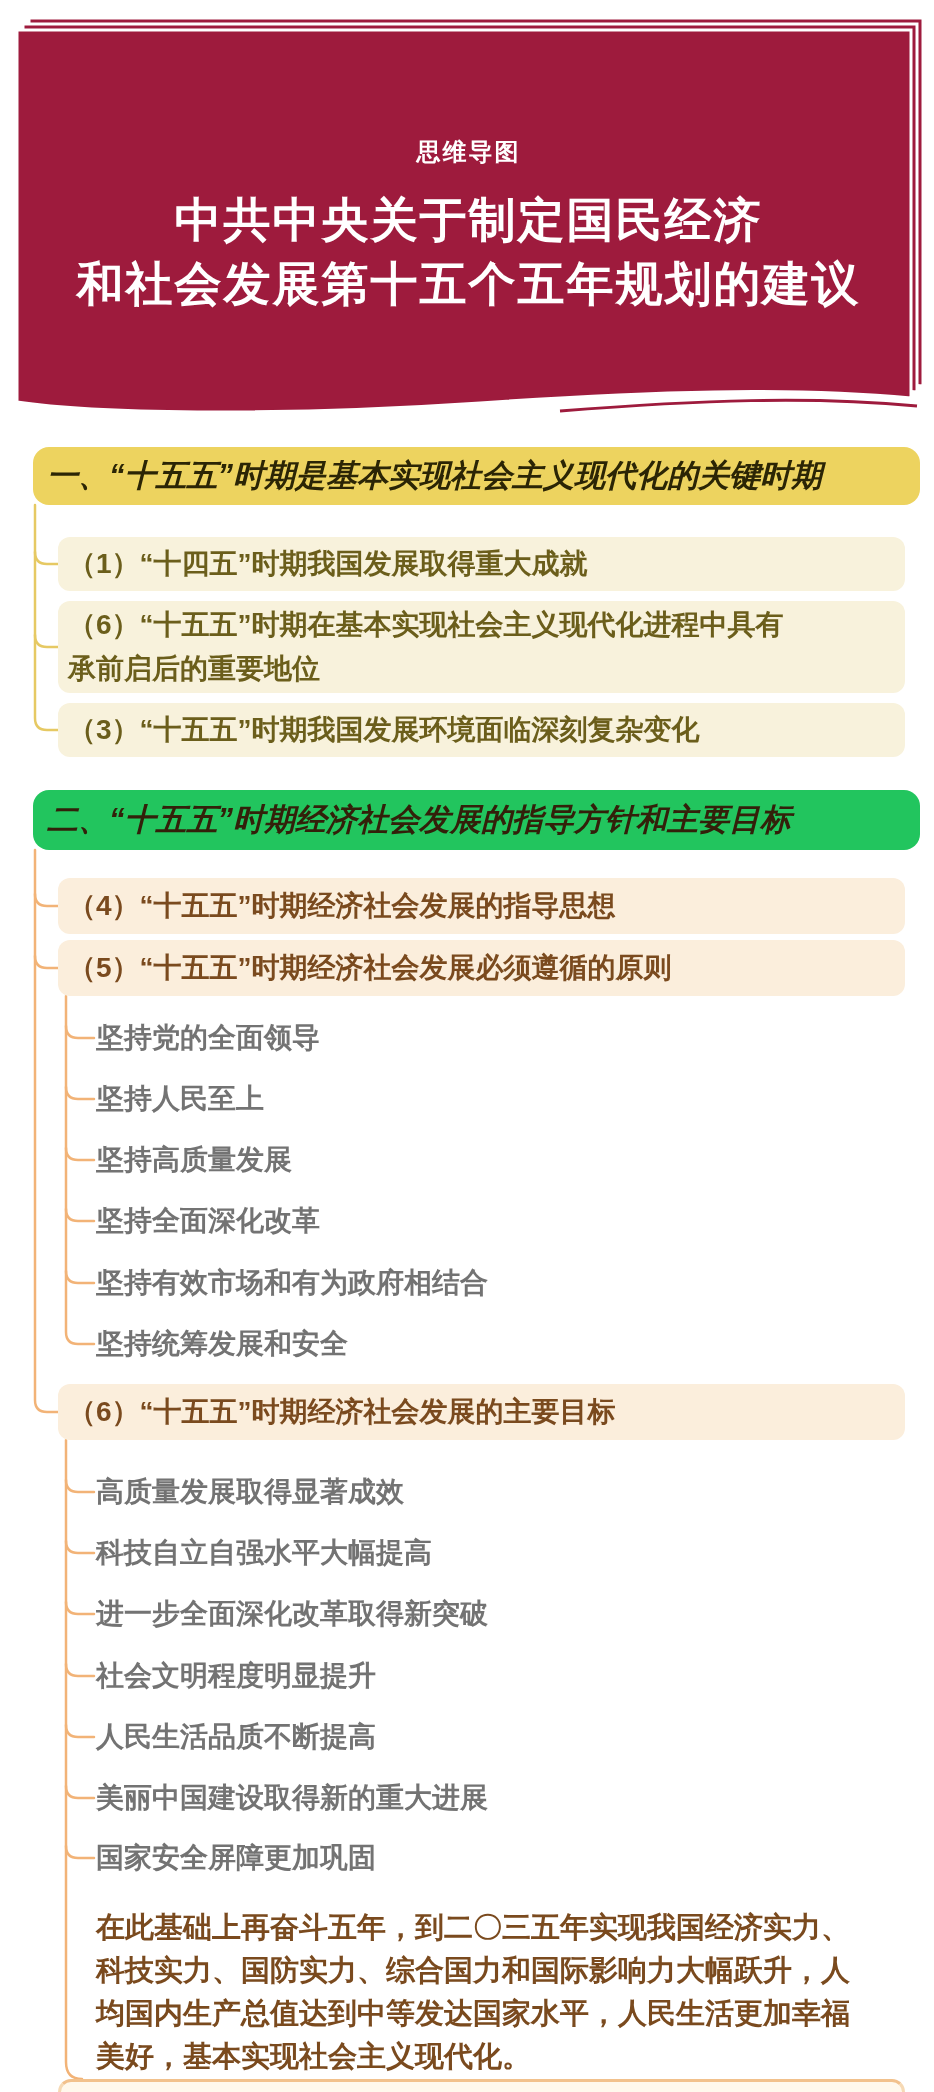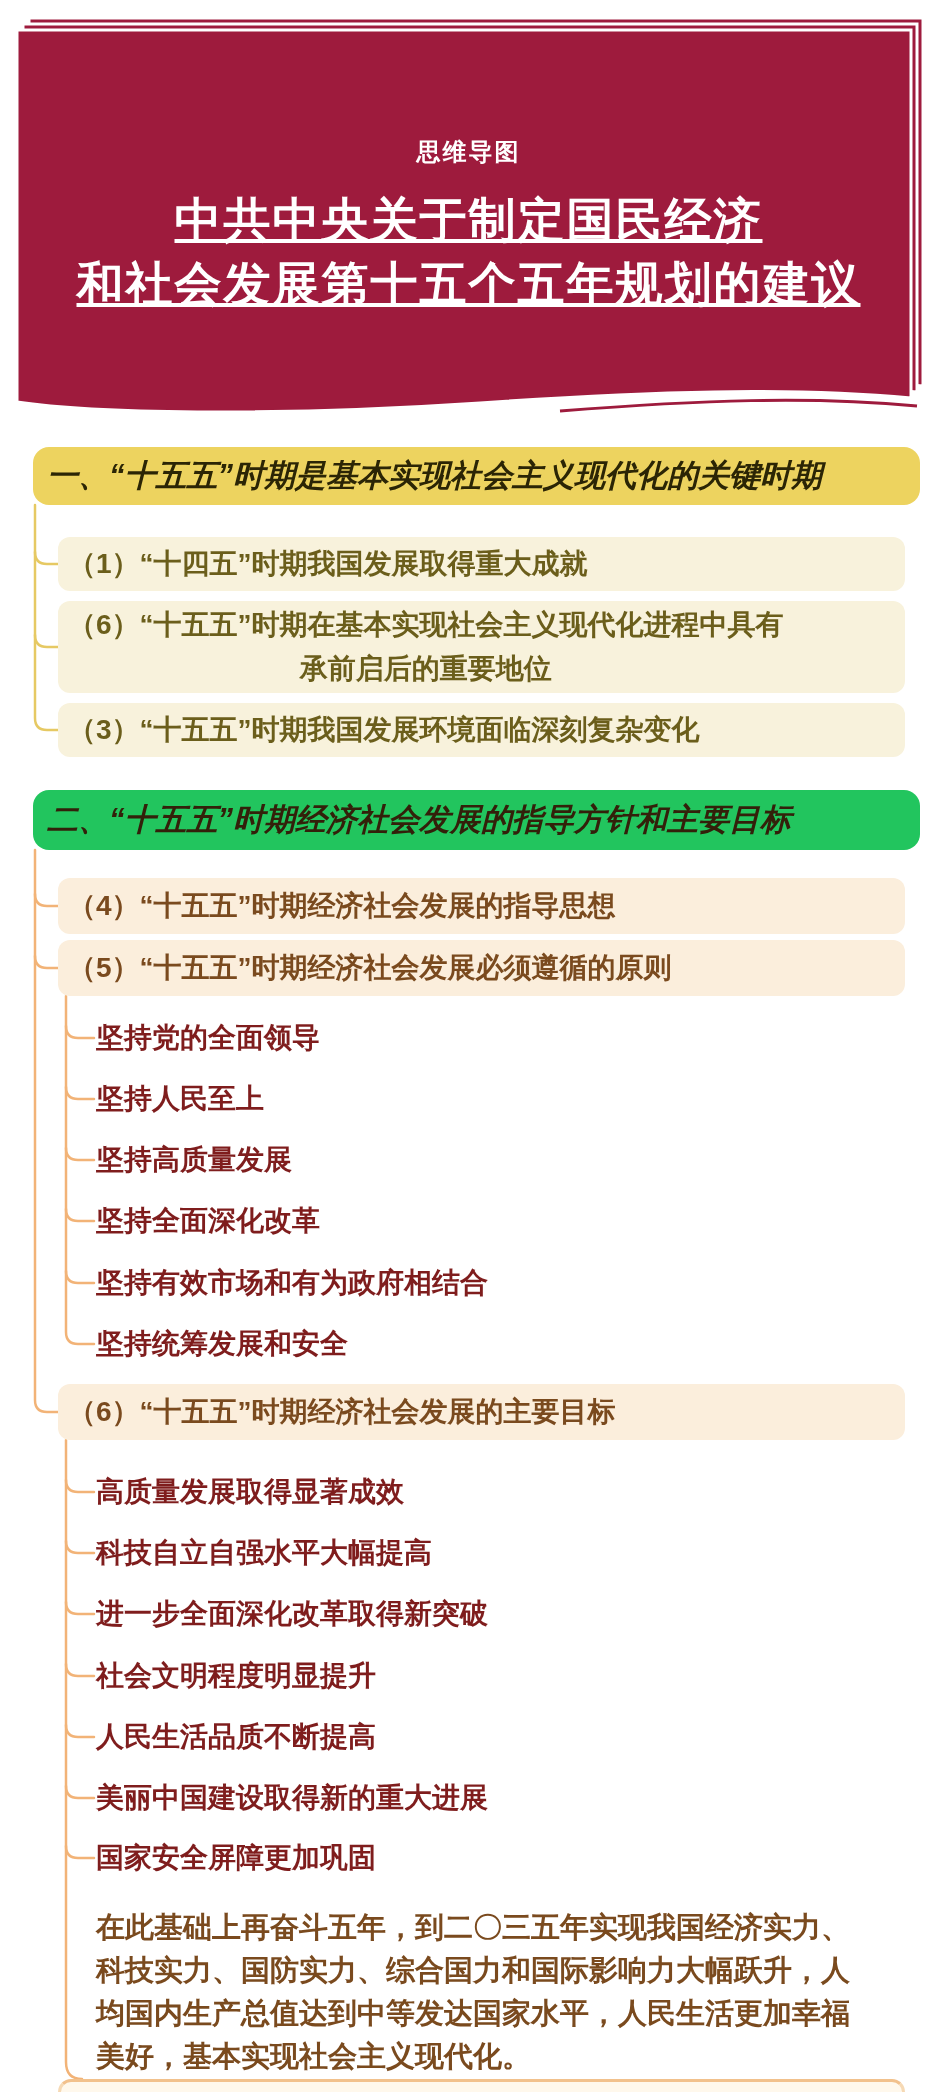--- a/index.html
+++ b/index.html
@@ -13,21 +13,21 @@
     border-radius:28px;
   }
   
   #card-svg{position:absolute;left:0;top:0;}
   .card-kicker{
     position:absolute;left:17px;top:136px;width:903px;
     text-align:center;color:#ffffff;font-size:24px;letter-spacing:2px;
   }
   .card-title{
     position:absolute;left:17px;top:188px;width:903px;
-    text-align:center;color:#ffffff;font-size:47px;line-height:64px;letter-spacing:2px;text-decoration:underline;
+    text-align:center;color:#ffffff;font-size:47px;line-height:64px;letter-spacing:2px;
   }
   
   #connector-svg{position:absolute;left:0;top:0;pointer-events:none;}
   
   .sec-header{
     position:absolute;left:33px;width:887px;
     border-radius:16px;
     display:flex;align-items:center;
     padding-left:14px;box-sizing:border-box;
     font-size:31px;
@@ -37,33 +37,33 @@
   #sec2-header{top:790px;height:60px;background:#22c55e;color:#33200A;}
   
   .item-box{
     position:absolute;left:58px;width:847px;
     border-radius:12px;
     display:flex;align-items:center;
     padding-left:10px;box-sizing:border-box;
     font-size:28px;
     white-space:pre-line;
   }
-  .s1-box{background:#F8F2DC;color:#6B5E1B;text-align:center;}
+  .s1-box{background:#F8F2DC;color:#6B5E1B;}
   .s2-box{background:#FBEEDC;color:#7A4A1E;}
   #box1{top:537px;height:54px;}
   #box2{top:601px;height:92px;line-height:44px;}
   #box3{top:703px;height:54px;}
   #box4{top:878px;height:56px;}
   #box5{top:940px;height:56px;}
   #box6{top:1384px;height:56px;}
   
   .leaf{
     position:absolute;left:96px;height:40px;width:820px;
     display:flex;align-items:center;
-    color:#7f1d1d;font-size:28px;
+    color:#737373;font-size:28px;
   }
   
   #summary{
     position:absolute;left:96px;top:1906px;width:820px;
     color:#7A4A1E;font-size:29px;line-height:43px;
     white-space:pre-line;
   }
   
   #next-box-stub{
     position:absolute;left:58px;top:2079px;width:847px;height:13px;

